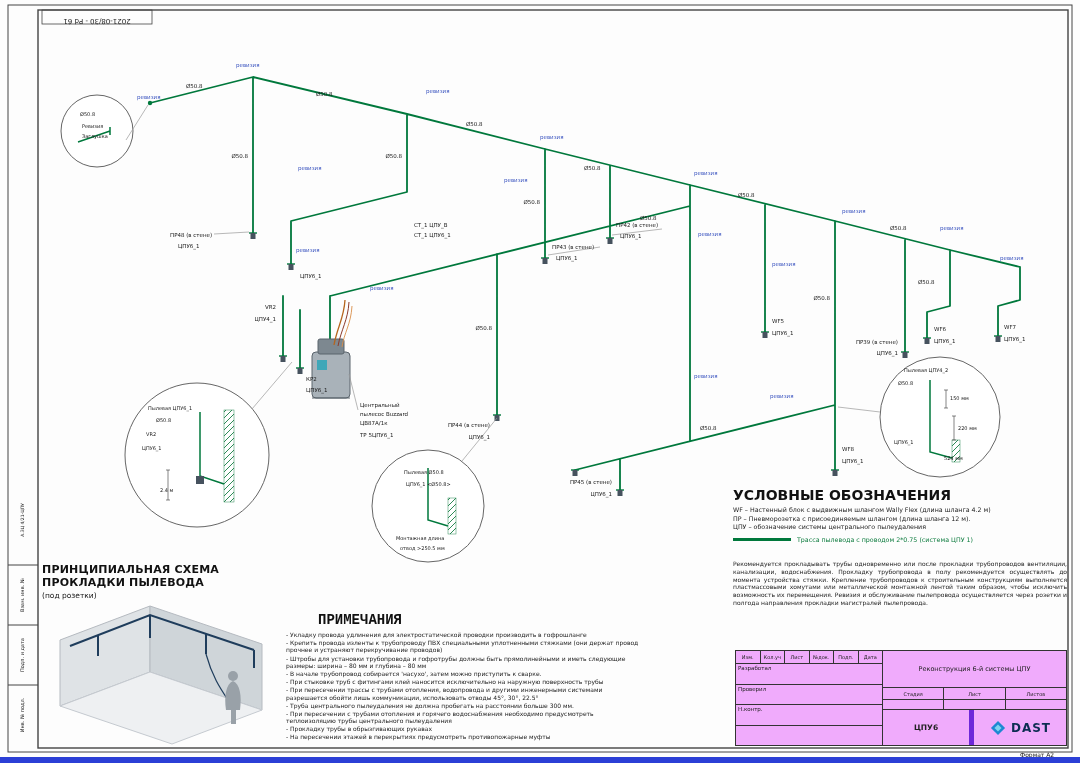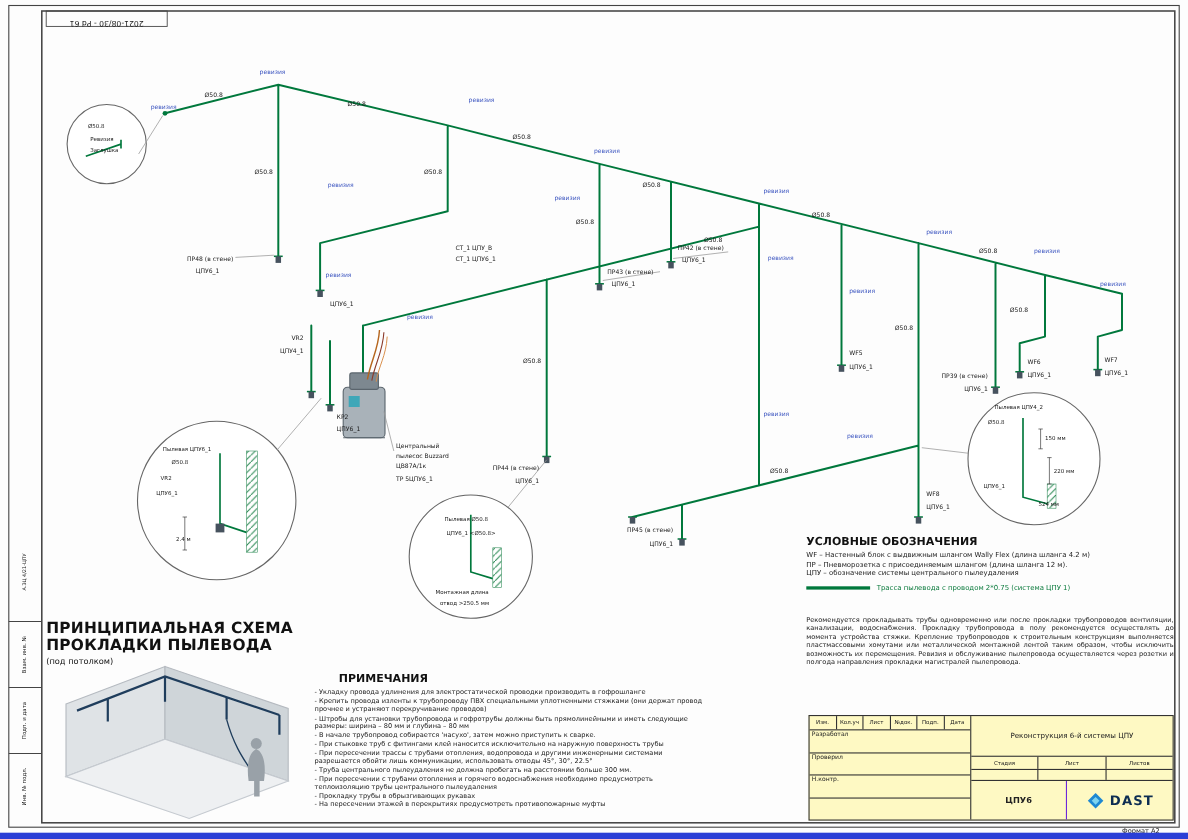--- a/index.html
+++ b/index.html
@@ -3,53 +3,53 @@
 <meta charset="utf-8">
 <style>
   html,body{margin:0;padding:0;}
   body{width:1080px;height:763px;position:relative;background:#ffffff;overflow:hidden;
        font-family:"DejaVu Sans",sans-serif;color:#111;}
   .sheet{position:absolute;inset:0;background:#fdfdfd;}
   svg.layer{position:absolute;left:0;top:0;}
   svg text{font-family:"DejaVu Sans",sans-serif;}
   .tblock{position:absolute;}
   .scheme-title{left:42px;top:563px;width:252px;}
-  .scheme-title .l1{font-size:14px;font-weight:bold;letter-spacing:.2px;}
+  .scheme-title .l1{font-size:11px;font-weight:bold;letter-spacing:.2px;}
   .scheme-title .l2{font-size:7.5px;margin-top:2px;}
   .notes{left:286px;top:612px;width:356px;}
-  .hd{font-size:10px;font-weight:bold;margin:0 0 3px 0;}
-  .notes .hd{margin-left:22px;}
+  .hd{font-size:14px;font-weight:bold;margin:0 0 3px 0;}
+  .notes .hd{margin-left:32px;font-family:Liberation Mono, monospace;}
   .note-item{font-size:6px;line-height:1.2;margin-bottom:1px;color:#222;}
   .legend{left:733px;top:487px;width:334px;}
   .legend-item{font-size:6.3px;line-height:1.35;color:#222;}
   .trace{display:flex;align-items:center;gap:6px;margin-top:4px;}
   .trace-line{width:58px;height:3px;background:#00783c;flex:0 0 auto;}
   .trace-label{font-size:6.3px;color:#0a7a3c;}
   .recs{left:733px;top:558px;width:334px;}
   .recs p{font-size:6px;line-height:1.3;text-align:justify;margin:2px 0 0 0;color:#222;}
   .titleblock{left:735px;top:650px;width:332px;height:96px;border:1.2px solid #333;
-              display:flex;background:#fef9c3;box-sizing:border-box;}
+              display:flex;background:#f0abfc;box-sizing:border-box;}
   .tb-left{width:146px;border-right:1px solid #333;display:flex;flex-direction:column;}
   .tb-hrow{display:flex;border-bottom:1px solid #333;height:12px;}
   .tb-hcell{border-right:1px solid #333;flex:1;display:flex;align-items:center;justify-content:center;
             font-size:5px;color:#222;}
   .tb-hcell:last-child{border-right:none;}
   .tb-rows{display:flex;flex-direction:column;flex:1;}
   .tb-row{flex:1;border-bottom:1px solid #333;font-size:5.5px;padding:1px 0 0 2px;color:#222;}
   .tb-row:last-child{border-bottom:none;}
   .tb-right{flex:1;display:flex;flex-direction:column;}
   .tb-title{height:32px;border-bottom:1px solid #333;display:flex;align-items:center;justify-content:center;
             text-align:center;font-size:6.5px;padding:2px;color:#222;}
   .tb-stage{display:flex;height:11px;border-bottom:1px solid #333;}
   .tb-scell{flex:1;border-right:1px solid #333;display:flex;align-items:center;justify-content:center;
             font-size:5px;color:#222;}
   .tb-scell:last-child{border-right:none;}
   .tb-stagev{display:flex;height:9px;border-bottom:1px solid #333;}
   .tb-bottom{flex:1;display:flex;}
-  .tb-code{width:86px;border-right:1px solid #6d28d9;display:flex;align-items:center;justify-content:center;
+  .tb-code{width:86px;border-right:5px solid #6d28d9;display:flex;align-items:center;justify-content:center;
            font-size:7.5px;font-weight:bold;color:#222;}
   .tb-logo{flex:1;display:flex;align-items:center;justify-content:center;gap:4px;}
   .tb-logo-text{font-size:12px;font-weight:bold;color:#0d2d52;letter-spacing:1px;}
   .bottom-strip{position:absolute;left:0;right:0;bottom:0;height:6px;background:#2b3fd6;}
 </style>
 </head>
 <body>
 
 <div class="sheet">
 
@@ -254,21 +254,21 @@
         <text x="898" y="385" font-size="5" fill="#1a1a1a">Ø50.8</text>
         <text x="950" y="400" font-size="5" fill="#1a1a1a">150 мм</text>
         <text x="958" y="430" font-size="5" fill="#1a1a1a">220 мм</text>
         <text x="944" y="460" font-size="5" fill="#1a1a1a">524 мм</text>
         <text x="894" y="444" font-size="5" fill="#1a1a1a">ЦПУ6_1</text>
       </g>
   </svg>
 
   <div class="tblock scheme-title">
     <div class="l1">ПРИНЦИПИАЛЬНАЯ СХЕМА ПРОКЛАДКИ ПЫЛЕВОДА</div>
-    <div class="l2">(под потолком)</div>
+    <div class="l2">(под розетки)</div>
   </div>
 
   <div class="tblock notes">
     <div class="hd">ПРИМЕЧАНИЯ</div>
     <div>
         <div class="note-item">- Укладку провода удлинения для электростатической проводки производить в гофрошланге</div>
         <div class="note-item">- Крепить провода изленты к трубопроводу ПВХ специальными уплотненными стяжками (они держат провод прочнее и устраняют перекручивание проводов)</div>
         <div class="note-item">- Штробы для установки трубопровода и гофротрубы должны быть прямолинейными и иметь следующие размеры: ширина – 80 мм и глубина – 80 мм</div>
         <div class="note-item">- В начале трубопровод собирается 'насухо', затем можно приступить к сварке.</div>
         <div class="note-item">- При стыковке труб с фитингами клей наносится исключительно на наружную поверхность трубы</div>

